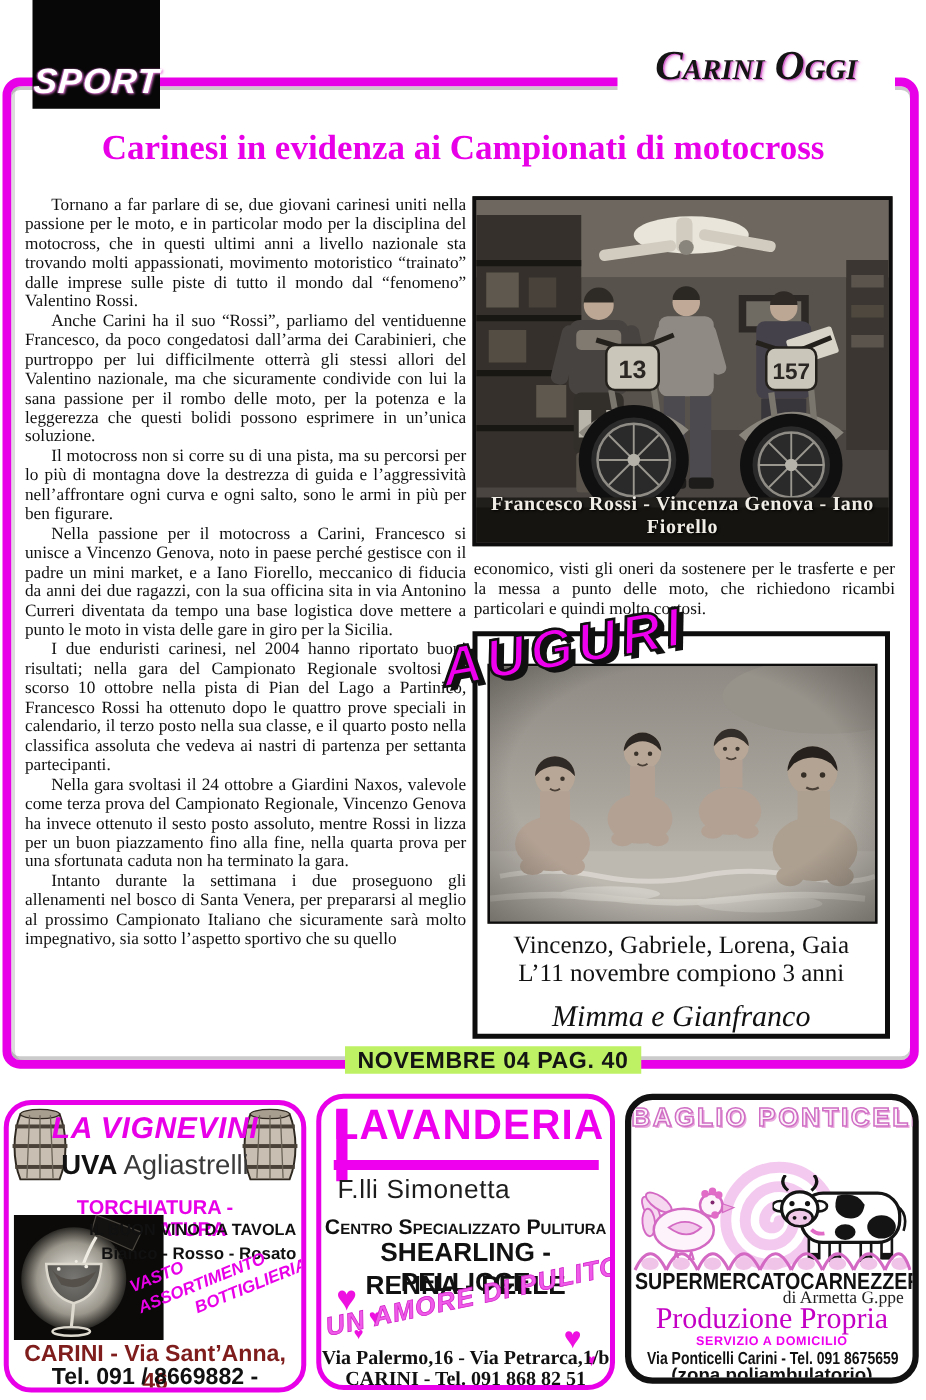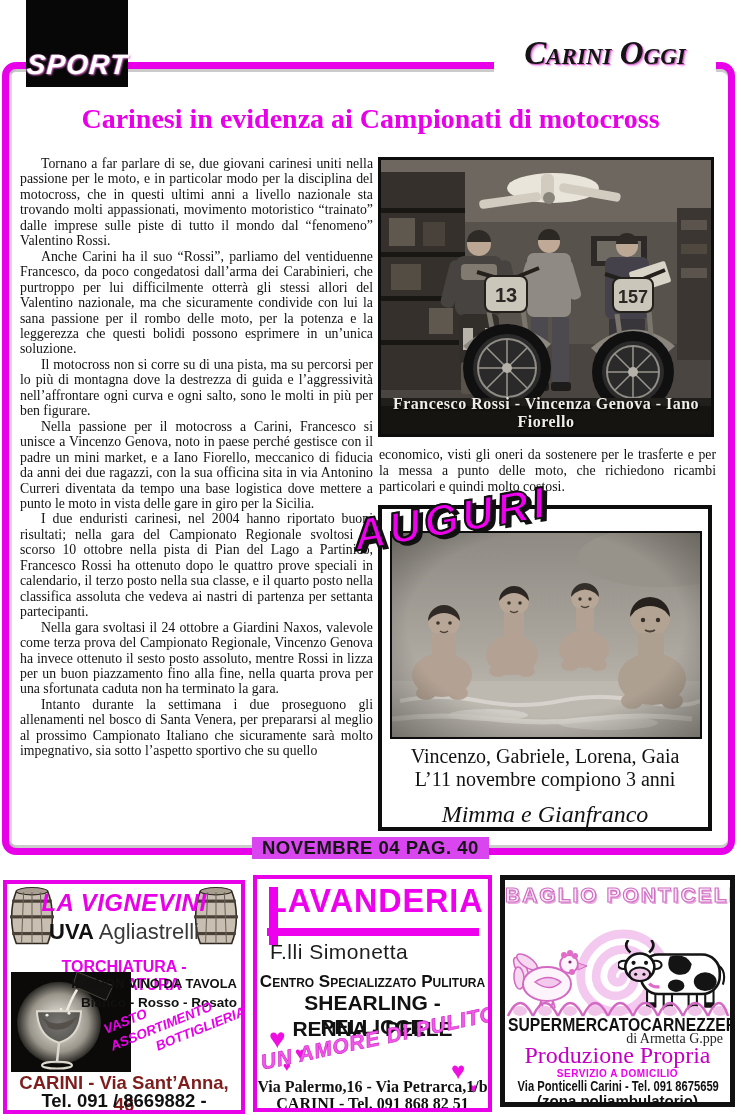--- a/index.html
+++ b/index.html
@@ -50,27 +50,27 @@
   .auguri-line2{position:absolute;left:0;top:259px;width:100%;text-align:center;font-size:20px;}
   .auguri-sig{position:absolute;left:0;top:292px;width:100%;text-align:center;
               font-style:italic;font-size:24px;}
   .auguri-banner{position:absolute;left:350px;top:514px;z-index:6;transform:rotate(-10deg);
               transform-origin:left top;font-family:"Liberation Sans",sans-serif;
               font-weight:700;font-style:italic;font-size:44px;letter-spacing:4px;
               color:#ee00ee;-webkit-text-stroke:2px #101010;
               text-shadow:4px 4px 0 #101010,-1px -1px 0 #101010;line-height:1;}
 
   
-  .footer-label{position:absolute;left:252px;top:837px;z-index:4;background:#d946ef;
+  .footer-label{position:absolute;left:276px;top:837px;z-index:4;background:#bef264;
               padding:0 10px;font-family:"Liberation Sans",sans-serif;font-weight:700;
               font-size:18.5px;letter-spacing:.5px;color:#141414;white-space:nowrap;}
 
   
   .ad{position:absolute;background:#fff;overflow:hidden;z-index:2;
-      font-family:"Liberation Sans",sans-serif;}
+      font-family:"Liberation Sans",sans-serif;border-radius:22px;}
   .abs{position:absolute;}
   .ctr{width:100%;text-align:center;}
 
   
   .ad1{left:3px;top:880px;width:234px;height:226px;border:4px solid #e800e8;}
   .ad1-name{top:5px;font-style:italic;font-weight:700;font-size:24px;color:#e800e8;
             letter-spacing:.5px;}
   .ad1-uva{top:35px;font-size:22px;}
   .ad1-uva b{font-weight:700;color:#111;text-align:right;}
   .ad1-uva span{color:#3a3a3a;}
@@ -132,21 +132,21 @@
   <div class="sport-box">
     <span>SPORT</span>
   </div>
   <div class="masthead">Carini Oggi</div>
 
   <div class="headline">Carinesi in evidenza ai Campionati di motocross</div>
 
   <div class="col-left">
     <p>Tornano a far parlare di se, due giovani carinesi uniti nella passione per le moto, e in particolar modo per la disciplina del motocross, che in questi ultimi anni a livello nazionale sta trovando molti appassionati, movimento motoristico “trainato” dalle imprese sulle piste di tutto il mondo dal “fenomeno” Valentino Rossi.</p>
     <p>Anche Carini ha il suo “Rossi”, parliamo del ventiduenne Francesco, da poco congedatosi dall’arma dei Carabinieri, che purtroppo per lui difficilmente otterrà gli stessi allori del Valentino nazionale, ma che sicuramente condivide con lui la sana passione per il rombo delle moto, per la potenza e la leggerezza che questi bolidi possono esprimere in un’unica soluzione.</p>
-    <p>Il motocross non si corre su di una pista, ma su percorsi per lo più di montagna dove la destrezza di guida e l’aggressività nell’affrontare ogni curva e ogni salto, sono le molti in più per ben figurare.</p>
+    <p>Il motocross non si corre su di una pista, ma su percorsi per lo più di montagna dove la destrezza di guida e l’aggressività nell’affrontare ogni curva e ogni salto, sono le armi in più per ben figurare.</p>
     <p>Nella passione per il motocross a Carini, Francesco si unisce a Vincenzo Genova, noto in paese perché gestisce con il padre un mini market, e a Iano Fiorello, meccanico di fiducia da anni dei due ragazzi, con la sua officina sita in via Antonino Curreri diventata da tempo una base logistica dove mettere a punto le moto in vista delle gare in giro per la Sicilia.</p>
     <p>I due enduristi carinesi, nel 2004 hanno riportato buoni risultati; nella gara del Campionato Regionale svoltosi lo scorso 10 ottobre nella pista di Pian del Lago a Partinico, Francesco Rossi ha ottenuto dopo le quattro prove speciali in calendario, il terzo posto nella sua classe, e il quarto posto nella classifica assoluta che vedeva ai nastri di partenza per settanta partecipanti.</p>
     <p>Nella gara svoltasi il 24 ottobre a Giardini Naxos, valevole come terza prova del Campionato Regionale, Vincenzo Genova ha invece ottenuto il sesto posto assoluto, mentre Rossi in lizza per un buon piazzamento fino alla fine, nella quarta prova per una sfortunata caduta non ha terminato la gara.</p>
     <p>Intanto durante la settimana i due proseguono gli allenamenti nel bosco di Santa Venera, per prepararsi al meglio al prossimo Campionato Italiano che sicuramente sarà molto impegnativo, sia sotto l’aspetto sportivo che su quello</p>
   </div>
 
   <div class="photo-box">
     <svg viewBox="0 0 330 274" preserveAspectRatio="none">
       <rect width="330" height="274" fill="#4a4540"></rect>
       <rect width="330" height="62" fill="#6d675f"></rect>

